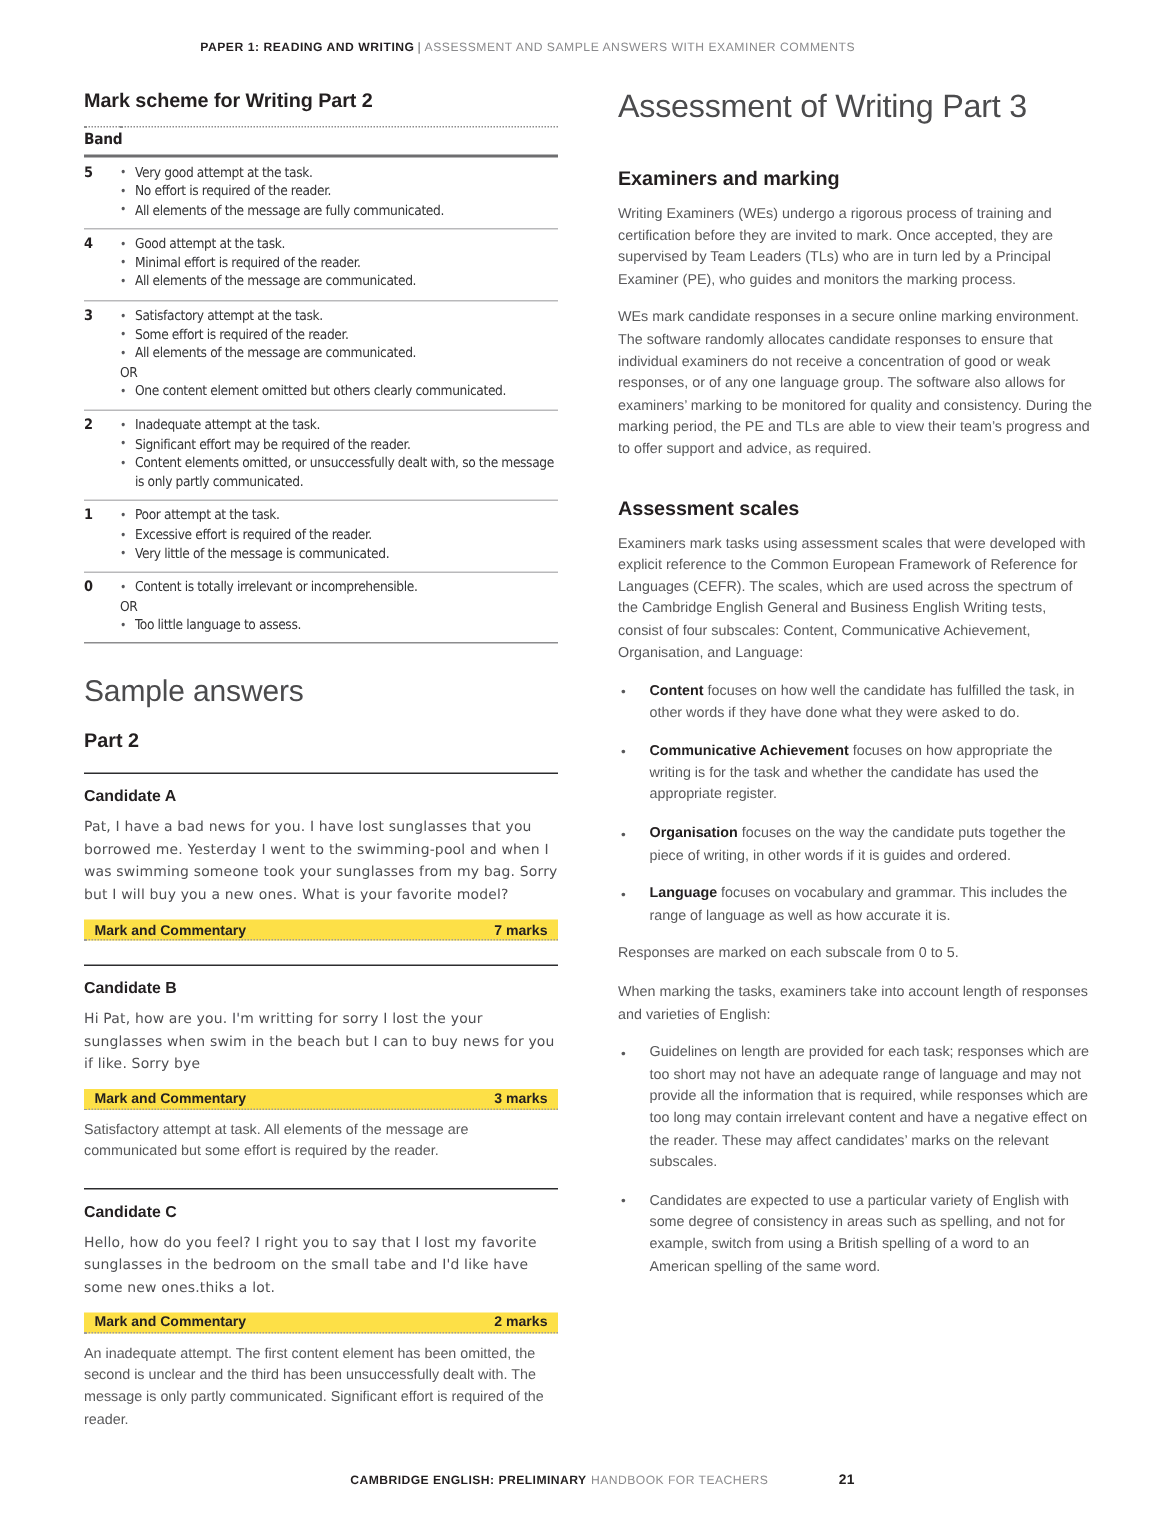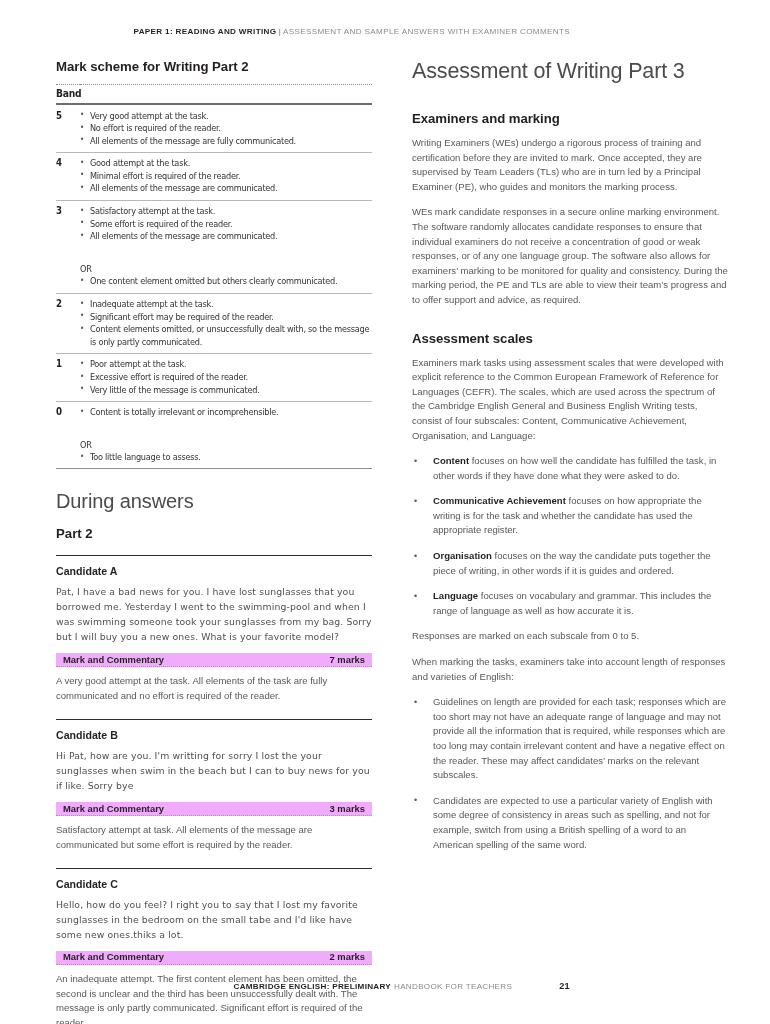--- a/index.html
+++ b/index.html
@@ -192,21 +192,20 @@
     font-size: 8px;
     color: #56565a;
   }
   .ms-desc .or-line {
     font-family: "DejaVu Sans Condensed", "Liberation Sans Narrow", "Liberation Sans", sans-serif;
     font-size: 9.1px;
     line-height: 12.6px;
     color: #333335;
     letter-spacing: -0.25px;
     padding-left: 0;
-    margin-top: 20px;
   }
 
   
   .candidate-block { margin-top: 0; }
   .cand-rule {
     border-top: 1.6px solid #2c2c2e;
     margin: 16px 0 8px 0;
     height: 0;
   }
   .cand-rule.first { margin-top: 5px; }
@@ -215,21 +214,21 @@
     font-family: "DejaVu Sans", sans-serif;
     font-size: 9.3px;
     line-height: 14.9px;
     color: #4f4f52;
     margin: 0 0 8px 0;
     letter-spacing: 0.12px;
     font-style: normal;
   }
 
   .mark-bar {
-    background: #f0abfc;
+    background: #fde047;
     height: 14px;
     display: flex;
     align-items: center;
     justify-content: space-between;
     padding: 0 7px;
     box-sizing: border-box;
     margin: 0 0 7px 0;
     border-bottom: 1px dotted #9d9d9d;
   }
   .mark-bar .mb-label {
@@ -368,32 +367,31 @@
             <div class="or-line">OR</div>
             <ul>
               <li>Too little language to assess.</li>
             </ul>
           </td>
         </tr>
       </tbody>
     </table>
 
     <div style="height:20px"></div>
-    <h1 class="sample-title">During answers</h1>
+    <h1 class="sample-title">Sample answers</h1>
     <h2 class="part-title">Part 2</h2>
 
     <div class="candidate-block">
       <div class="cand-rule first"></div>
       <h3 class="candidate-title">Candidate A</h3>
       <p class="handwriting">Pat, I have a bad news for you. I have lost sunglasses that you borrowed me. Yesterday I went to the swimming-pool and when I was swimming someone took your sunglasses from my bag. Sorry but I will buy you a new ones. What is your favorite model?</p>
       <div class="mark-bar">
         <span class="mb-label">Mark and Commentary</span>
         <span class="mb-marks">7 marks</span>
       </div>
-      <p class="commentary">A very good attempt at the task. All elements of the task are fully communicated and no effort is required of the reader.</p>
     </div>
 
     <div class="candidate-block">
       <div class="cand-rule"></div>
       <h3 class="candidate-title">Candidate B</h3>
       <p class="handwriting">Hi Pat, how are you. I'm writting for sorry I lost the your sunglasses when swim in the beach but I can to buy news for you if like. Sorry bye</p>
       <div class="mark-bar">
         <span class="mb-label">Mark and Commentary</span>
         <span class="mb-marks">3 marks</span>
       </div>

